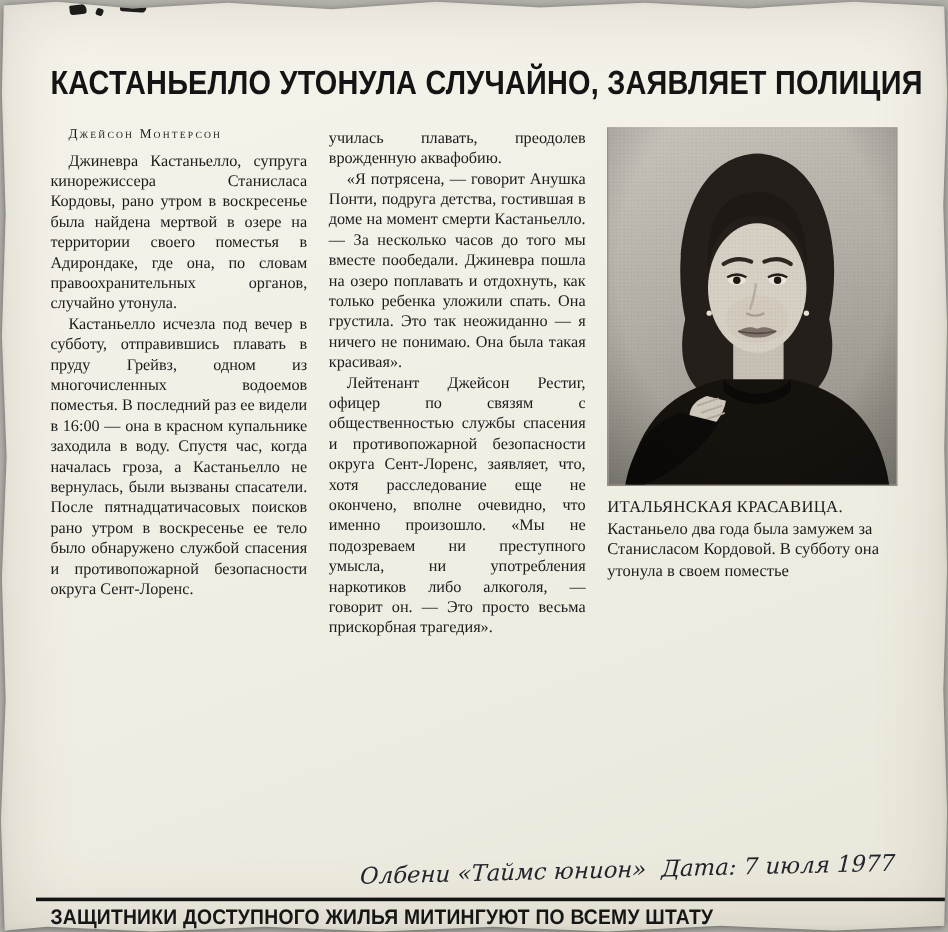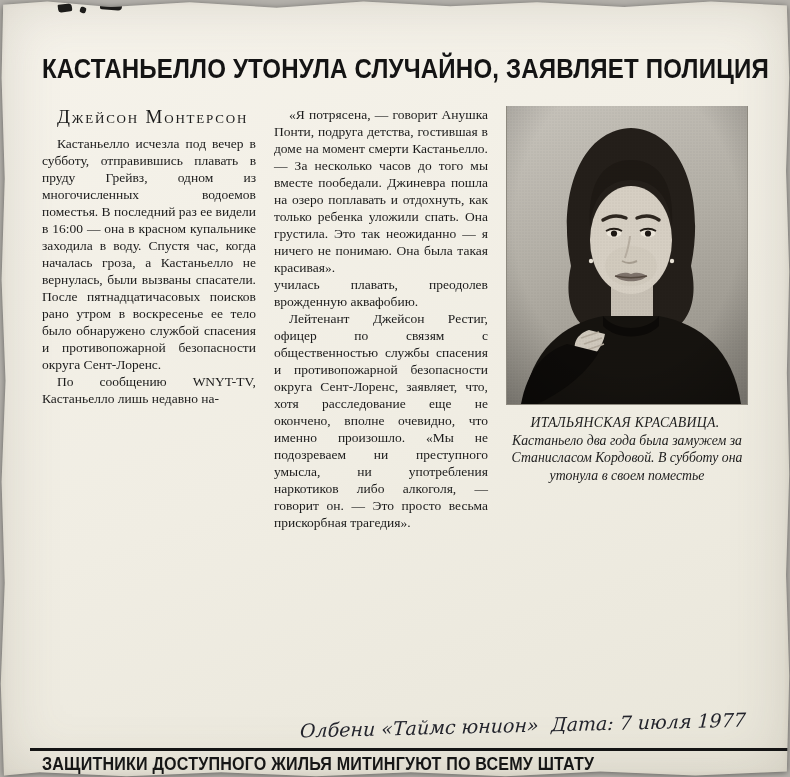--- a/index.html
+++ b/index.html
@@ -43,43 +43,42 @@
     width: 706px; height: 614px;
     display: flex; gap: 18px; overflow: hidden;
   }
   .col { box-sizing: border-box; }
   .col-1, .col-2 { flex: 0 0 214px; width: 214px; }
   .col-3 { flex: 0 0 242px; width: 242px; }
 
   .byline {
     margin: 0 0 7px 0; text-indent: 15px;
     font-variant: small-caps; letter-spacing: 1.8px;
-    font-size: 19px; color: #1b1b1b;
+    font-size: 11px; color: #1b1b1b;
   }
   .para {
     margin: 0; text-indent: 15px;
     font-size: 13.5px; line-height: 17px;
     text-align: justify; color: #1b1b1b;
     hyphens: auto; -webkit-hyphens: auto;
   }
   .cont { text-indent: 0; }
 
   figure.photo {
     margin: -13px 0 0 0; padding: 0;
     width: 242px; height: 312px;
     border: 1px solid #8d897f; box-sizing: border-box;
     background: #b0aca3;
   }
   figure.photo svg { display: block; }
 
   .caption {
     display: block; margin: 9px 0 34px 0;
-    font-style: italic; font-size: 13.8px; line-height: 17.5px;
+    font-size: 13.8px; line-height: 17.5px;
     color: #1c1c1c;
-    text-align: center;
   }
   .cap-lead { letter-spacing: 0.3px; margin-right: 4px; }
 
   .handwriting {
     position: absolute; top: 714px; left: 300px; right: 44px;
     display: flex; justify-content: space-between; align-items: baseline;
     font-family: "DejaVu Serif", serif; font-style: italic;
     font-size: 19px; color: #23242c;
     transform: rotate(-1.4deg) skewX(-4deg);
   }
@@ -108,27 +107,27 @@
     <span class="mark m3"></span>
 
     <h1 class="headline">
       <span>КАСТАНЬЕЛЛО УТОНУЛА СЛУЧАЙНО, ЗАЯВЛЯЕТ ПОЛИЦИЯ</span>
     </h1>
 
     <div class="columns">
 
       <div class="col col-1">
         <p class="byline">Джейсон Монтерсон</p>
+        <p class="para">Джиневра Кастаньелло, супруга кинорежиссера Станисласа Кордовы, рано утром в воскресенье была найдена мертвой в озере на территории своего поместья в Адирондаке, где она, по словам правоохранительных органов, случайно утонула.</p>
         <p class="para">Кастаньелло исчезла под вечер в субботу, отправившись плавать в пруду Грейвз, одном из многочисленных водоемов поместья. В последний раз ее видели в 16:00 — она в красном купальнике заходила в воду. Спустя час, когда началась гроза, а Кастаньелло не вернулась, были вызваны спасатели. После пятнадцатичасовых поисков рано утром в воскресенье ее тело было обнаружено службой спасения и противопожарной безопасности округа Сент-Лоренс.</p>
-        <p class="para">По сообщению WNYT-TV, Кастаньелло лишь недавно на-</p>
       </div>
 
       <div class="col col-2">
+        <p class="para cont">училась плавать, преодолев врожденную аквафобию.</p>
         <p class="para">«Я потрясена, — говорит Анушка Понти, подруга детства, гостившая в доме на момент смерти Кастаньелло. — За несколько часов до того мы вместе пообедали. Джиневра пошла на озеро поплавать и отдохнуть, как только ребенка уложили спать. Она грустила. Это так неожиданно — я ничего не понимаю. Она была такая красивая».</p>
-        <p class="para cont">училась плавать, преодолев врожденную аквафобию.</p>
         <p class="para">Лейтенант Джейсон Рестиг, офицер по связям с общественностью службы спасения и противопожарной безопасности округа Сент-Лоренс, заявляет, что, хотя расследование еще не окончено, вполне очевидно, что именно произошло. «Мы не подозреваем ни преступного умысла, ни употребления наркотиков либо алкоголя, — говорит он. — Это просто весьма прискорбная трагедия».</p>
       </div>
 
       <div class="col col-3">
         <figure class="photo">
           <svg viewBox="0 0 240 310" width="240" height="310" role="img">
             <defs>
               <linearGradient id="phbg" x1="0" y1="0" x2="0.3" y2="1">
                 <stop offset="0" stop-color="#c9c5bd"></stop>
                 <stop offset="0.55" stop-color="#b3afa6"></stop>

